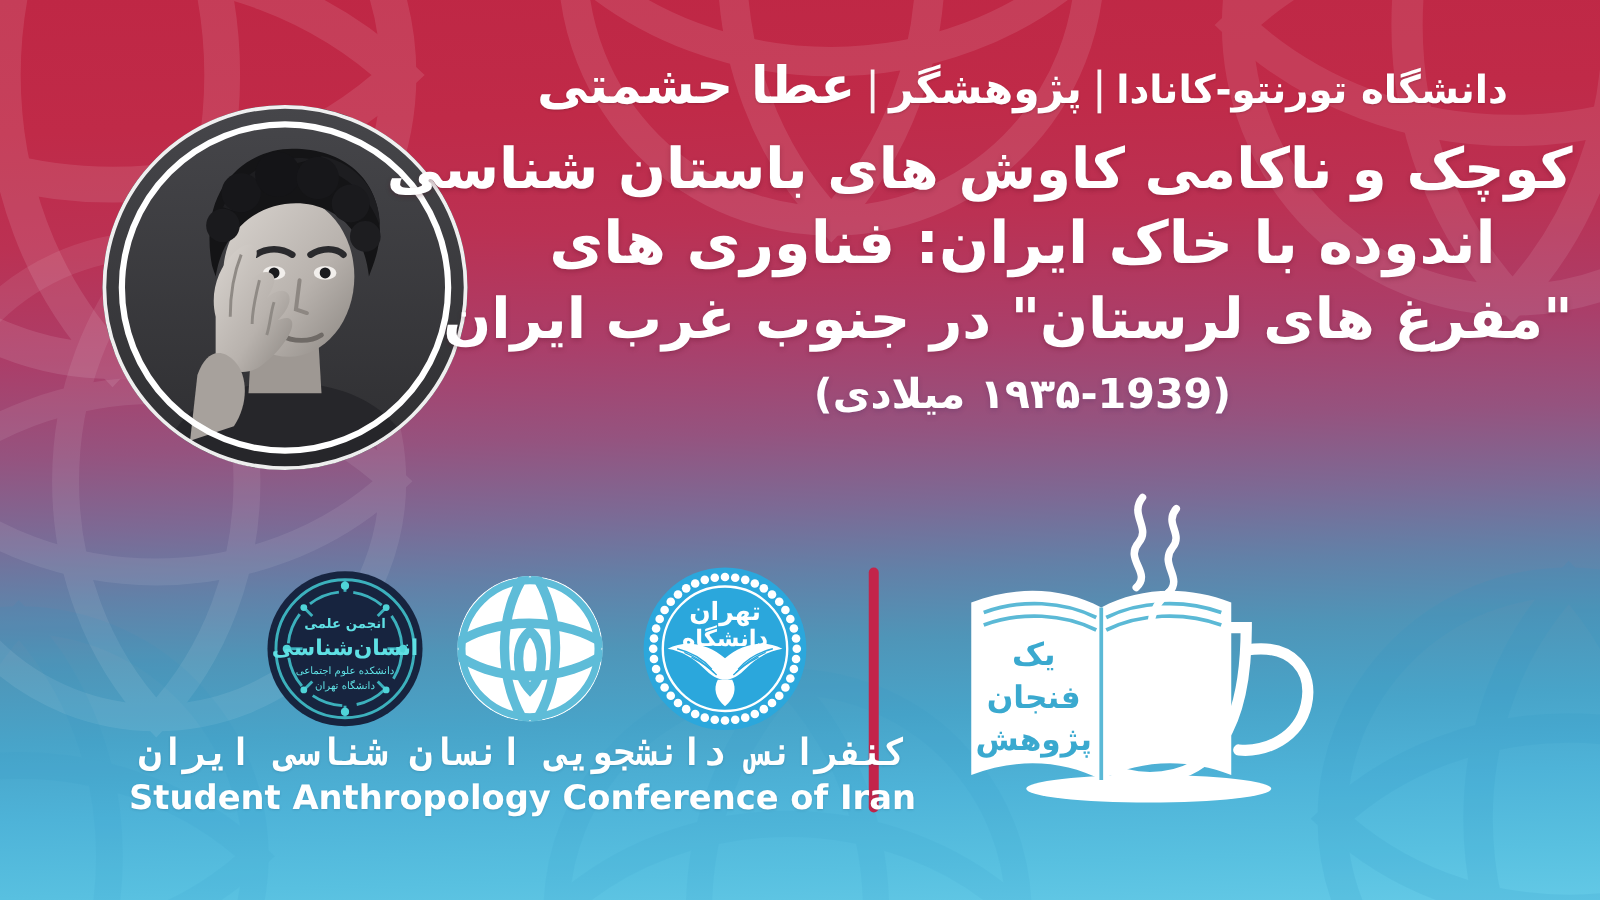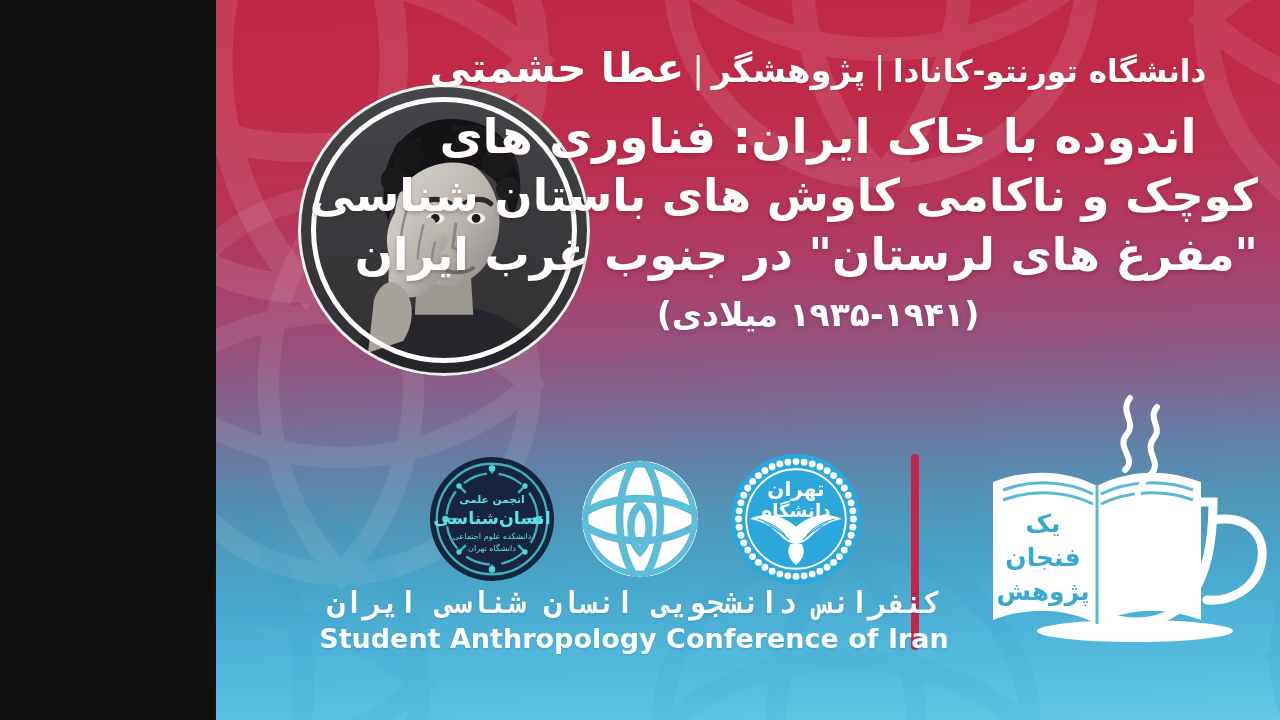--- a/index.html
+++ b/index.html
@@ -2,21 +2,21 @@
 <html lang="fa" dir="rtl"><head>
 <meta charset="utf-8">
 <style>
   html, body {
     margin: 0;
     padding: 0;
     background: #111;
   }
   .poster {
     position: relative;
-    width: 1064px;
+    width: 1280px;
     height: 720px;
     overflow: hidden;
     font-family: "DejaVu Sans", "Liberation Sans", sans-serif;
     background: linear-gradient(178deg,
         #bf2745 0%,
         #c02a48 14%,
         #bb3153 26%,
         #ab3e69 38%,
         #95537f 48%,
         #7c6a95 56%,
@@ -329,24 +329,24 @@
     <div class="portrait-ring-inner"></div>
     <div class="portrait-ring-outer"></div>
   </div>
 
   <div class="headline-block">
     <div class="speaker-line">
       <span class="affil">دانشگاه تورنتو-کانادا</span><span class="sep">|</span><span class="role">پژوهشگر</span><span class="sep">|</span><span class="name">عطا حشمتی</span>
     </div>
 
     <div class="title-main">
+      <span class="t-line l2">کوچک و ناکامی کاوش های باستان شناسی</span>
       <span class="t-line l1">اندوده با خاک ایران: فناوری های</span>
-      <span class="t-line l2">کوچک و ناکامی کاوش های باستان شناسی</span>
       <span class="t-line l3">"مفرغ های لرستان" در جنوب غرب ایران</span>
-      <span class="title-date">(۱۹۳۵-۱۹۴۱ میلادی)</span>
+      <span class="title-date">(۱۹۳۵-1939 میلادی)</span>
     </div>
   </div>
 
   <div class="logos-row">
 
     <div class="logo logo-assoc">
       <svg viewBox="0 0 130 130" aria-hidden="true">
         <circle cx="65" cy="65" r="64" fill="#17243f"></circle>
         <g stroke="#3fb9c4" stroke-width="2.4" fill="none" opacity="0.95">
           <circle cx="65" cy="65" r="57"></circle>

